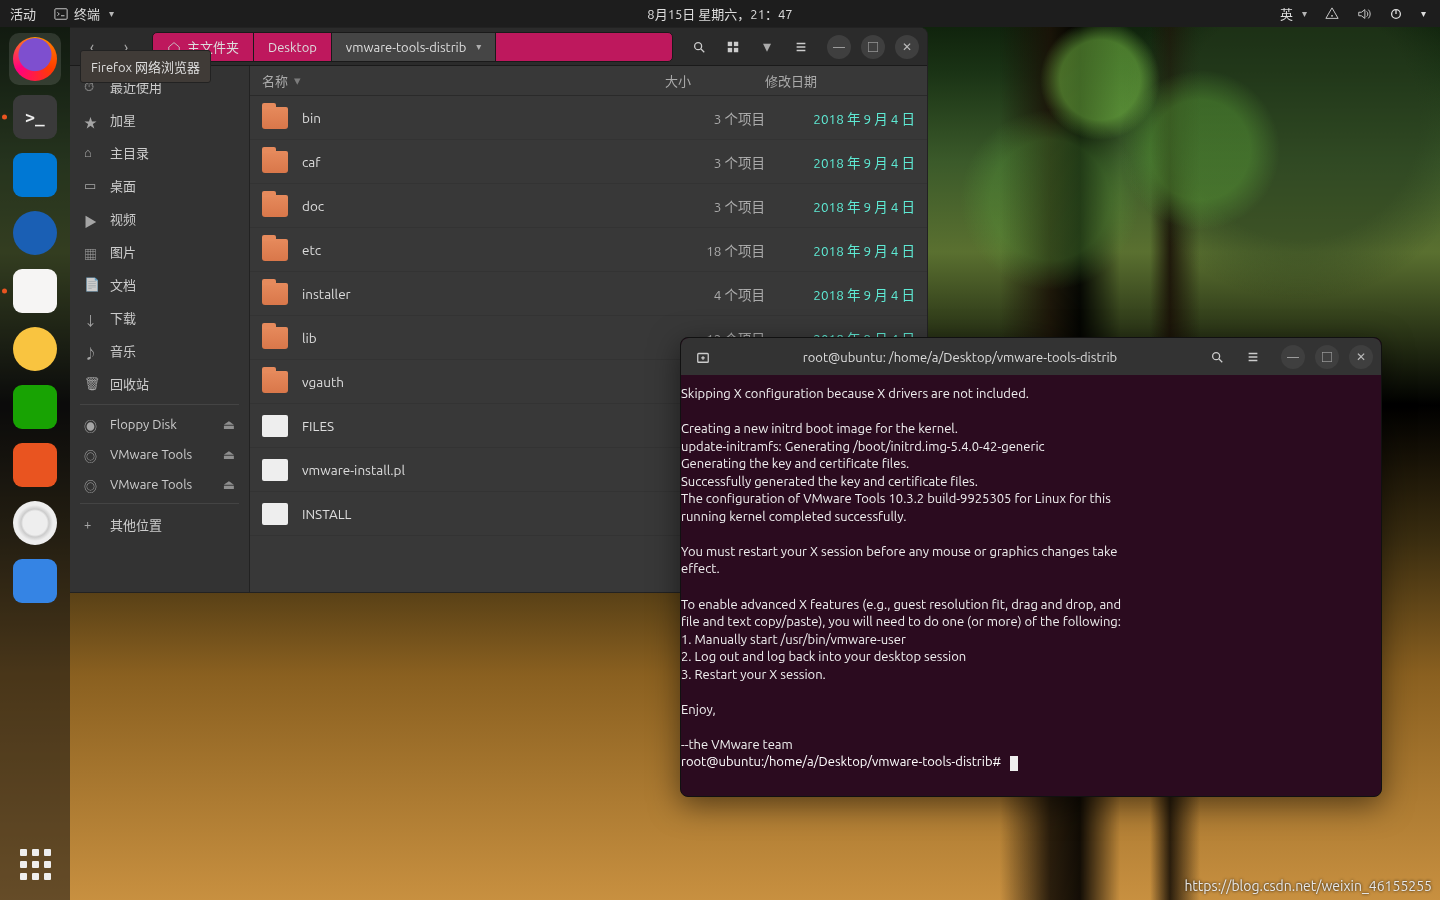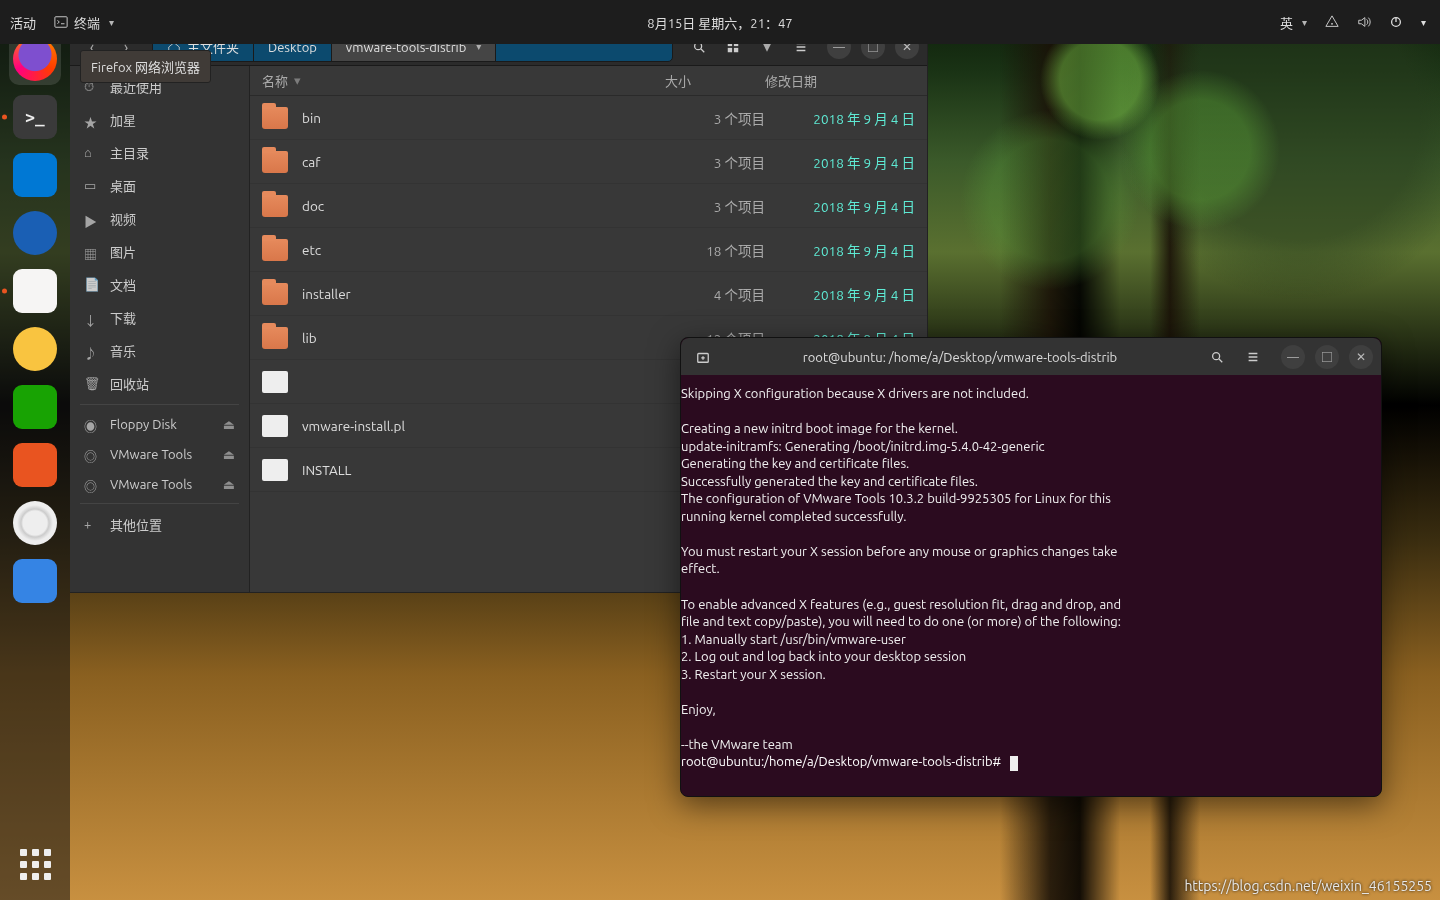--- a/index.html
+++ b/index.html
@@ -6,21 +6,21 @@
 html,body{width:1440px;height:900px;overflow:hidden;background:#000}
 .desktop{position:relative;width:1440px;height:900px;background:linear-gradient(180deg,#0a1a08 0%,#1a3315 8%,#3b5a2a 18%,#5a7030 28%,#000 45%,#3a2d10 60%,#8a6020 75%,#c89040 100%)}
 .desktop::before{content:"";position:absolute;inset:0;background:
  radial-gradient(circle at 1100px 80px,rgba(140,220,80,.5) 0 40px,transparent 60px),
  radial-gradient(circle at 1200px 150px,rgba(100,180,60,.4) 0 50px,transparent 80px),
  radial-gradient(circle at 1050px 200px,rgba(90,160,60,.35) 0 60px,transparent 90px),
  radial-gradient(circle at 1300px 120px,rgba(40,60,30,.6) 0 120px,transparent 180px),
  linear-gradient(90deg,transparent 1000px,#1a1208 1050px,#000 1080px,transparent 1120px),
  linear-gradient(90deg,transparent 1150px,#1a1208 1170px,transparent 1200px);
  opacity:.9}
-.topbar{position:absolute;top:0;left:0;right:0;height:44px;background:#1d1d1d;color:#ddd;display:flex;align-items:center;font-size:13px;z-index:10}
+.topbar{position:absolute;top:0;left:0;right:0;height:27px;background:#1d1d1d;color:#ddd;display:flex;align-items:center;font-size:13px;z-index:10}
 .tb-left{display:flex;gap:18px;padding-left:10px;align-items:center}
 .tb-item{display:flex;align-items:center;gap:6px;cursor:pointer}
 .tb-center{position:absolute;left:50%;transform:translateX(-50%)}
 .tb-right{margin-left:auto;display:flex;gap:18px;padding-right:14px;align-items:center}
 .ic{width:14px;height:14px;display:inline-block}
 .chev::after{content:"▾";font-size:10px;margin-left:3px;opacity:.8}
 
 .dock{position:absolute;left:0;top:27px;bottom:0;width:70px;background:rgba(20,20,20,.55);z-index:9;display:flex;flex-direction:column;align-items:center;padding-top:6px;gap:6px}
 .dock-item{width:52px;height:52px;border-radius:10px;display:flex;align-items:center;justify-content:center;position:relative;cursor:pointer}
 .dock-item.active{background:rgba(255,255,255,.12)}
@@ -39,21 +39,21 @@
 .apps{position:absolute;bottom:10px}
 .apps-g{display:grid;grid-template-columns:repeat(3,7px);gap:5px}
 .apps-g span{width:7px;height:7px;background:#eee;border-radius:1px}
 
 .tooltip{position:absolute;left:80px;top:50px;background:#403b37;color:#ddd;padding:6px 10px;font-size:13px;border:1px solid #222;border-radius:3px;z-index:50}
 
 .filewin{position:absolute;left:70px;top:27px;width:858px;height:566px;background:#383838;border-radius:0 8px 8px 0;overflow:hidden;z-index:5;color:#ddd;border:1px solid #222;border-left:none}
 .fw-header{height:38px;background:#2b2b2b;display:flex;align-items:center;gap:6px;padding:0 8px;border-bottom:1px solid #1a1a1a}
 .hbtn{width:28px;height:28px;border-radius:4px;display:flex;align-items:center;justify-content:center;cursor:pointer;color:#aaa}
 .hbtn svg{width:14px;height:14px}
-.pathbar{display:flex;align-items:flex-end;border:1px solid #1a1a1a;border-radius:5px;overflow:hidden;background:#0c4a6e;height:30px;flex:1;margin:1px 6px}
+.pathbar{display:flex;align-items:flex-end;border:1px solid #1a1a1a;border-radius:5px;overflow:hidden;background:#be185d;height:30px;flex:1;margin:1px 6px}
 .crumb{padding:0 14px;height:100%;display:flex;align-items:center;font-size:13px;cursor:pointer;border-right:1px solid #1a1a1a}
 .crumb.active{background:#454545}
 .crumb .chev2{margin-left:10px;opacity:.7;font-size:10px}
 .win-controls{display:flex;gap:10px;margin-left:6px}
 .wcbtn{width:24px;height:24px;border-radius:50%;background:#3f3f3f;display:flex;align-items:center;justify-content:center;cursor:pointer;color:#bbb;font-size:12px}
 .wcbtn.x{background:#3f3f3f}
 
 .fw-body{display:flex;height:calc(100% - 38px)}
 .sidebar{width:180px;background:#333;border-right:1px solid #222;padding:4px 0;overflow:auto}
 .sb-item{display:flex;align-items:center;gap:10px;padding:7px 14px;font-size:13px;color:#ccc;cursor:pointer}
@@ -314,21 +314,28 @@
               <div class="fsize">4 个项目</div>
               <div class="fdate">2018 年 9 月 4 日</div>
             </div>
             <div class="row">
               <div class="fic "></div>
               <div class="fname">lib</div>
               <div class="fsize">12 个项目</div>
               <div class="fdate">2018 年 9 月 4 日</div>
             </div>
             <div class="row">
+              <div class="fic "></div>
+              <div class="fname">vgauth</div>
+              <div class="fsize"></div>
+              <div class="fdate"></div>
+            </div>
+            <div class="row">
               <div class="fic file"></div>
+              <div class="fname">FILES</div>
               <div class="fsize"></div>
               <div class="fdate"></div>
             </div>
             <div class="row">
               <div class="fic file"></div>
               <div class="fname">vmware-install.pl</div>
               <div class="fsize"></div>
               <div class="fdate"></div>
             </div>
             <div class="row">

